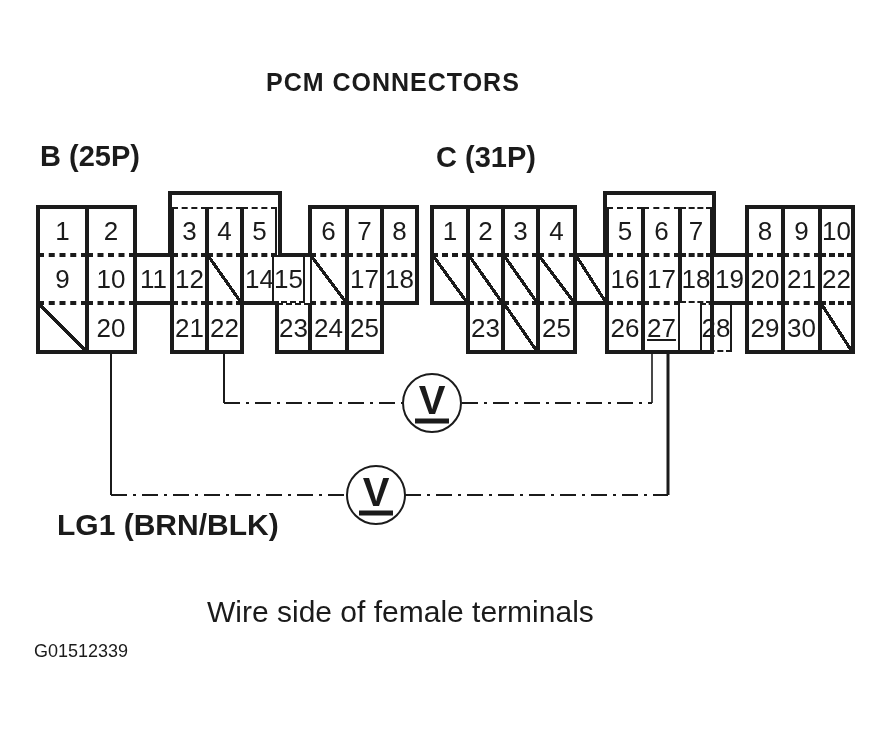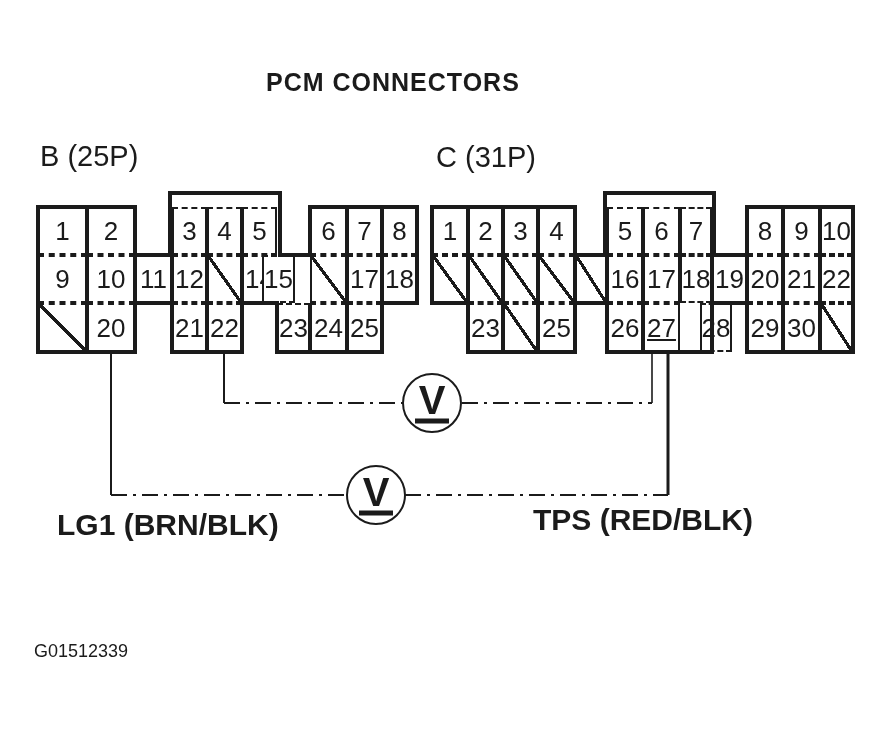--- a/index.html
+++ b/index.html
@@ -6,21 +6,21 @@
   html,body{margin:0;padding:0;background:#fff;}
   .page{
     position:relative;width:891px;height:745px;background:var(--paper);
     font-family:"Liberation Sans",sans-serif;color:var(--ink);overflow:hidden;
   }
   .abs{position:absolute;}
   .title{
     left:266px;top:68px;font-size:25px;font-weight:bold;letter-spacing:1px;
     white-space:nowrap;
   }
-  .conn-label{font-size:29px;font-weight:normal;white-space:nowrap;}
+  .conn-label{font-size:29px;font-weight:bold;white-space:nowrap;}
   .conn-label.b{left:40px;top:140px;}
   .conn-label.c{left:436px;top:141px;}
   .cell{
     position:absolute;box-sizing:border-box;background:var(--paper);
     border:2px solid var(--ink);border-top-style:dashed;border-bottom-style:dashed;
     display:flex;align-items:center;justify-content:center;
     font-size:26px;line-height:1;color:var(--ink);
   }
   .cell.slash{
     background:
@@ -58,21 +58,21 @@
       <div class="cell" style="left: 242px; top: 207px; width: 35px; height: 48px;">5</div>
       <div class="cell" style="left: 310px; top: 207px; width: 37px; height: 48px;">6</div>
       <div class="cell" style="left: 347px; top: 207px; width: 35px; height: 48px;">7</div>
       <div class="cell" style="left: 382px; top: 207px; width: 35px; height: 48px;">8</div>
       <div class="cell" style="left: 38px; top: 255px; width: 49px; height: 48px;">9</div>
       <div class="cell" style="left: 87px; top: 255px; width: 48px; height: 48px;">10</div>
       <div class="cell" style="left: 135px; top: 255px; width: 37px; height: 48px;">11</div>
       <div class="cell" style="left: 172px; top: 255px; width: 35px; height: 48px;">12</div>
       <div class="cell slash" style="left: 207px; top: 255px; width: 35px; height: 48px;"></div>
       <div class="cell" style="left: 242px; top: 255px; width: 35px; height: 48px;">14</div>
-      <div class="cell" style="left: 262px; top: 255px; width: 33px; height: 48px;">15</div>
+      <div class="cell" style="left: 272px; top: 255px; width: 33px; height: 48px;">15</div>
       <div class="cell slash" style="left: 310px; top: 255px; width: 37px; height: 48px;"></div>
       <div class="cell" style="left: 347px; top: 255px; width: 35px; height: 48px;">17</div>
       <div class="cell" style="left: 382px; top: 255px; width: 35px; height: 48px;">18</div>
       <div class="cell slash" style="left: 38px; top: 303px; width: 49px; height: 49px;"></div>
       <div class="cell" style="left: 87px; top: 303px; width: 48px; height: 49px;">20</div>
       <div class="cell" style="left: 172px; top: 303px; width: 35px; height: 49px;">21</div>
       <div class="cell" style="left: 207px; top: 303px; width: 35px; height: 49px;">22</div>
       <div class="cell" style="left: 277px; top: 303px; width: 33px; height: 49px;">23</div>
       <div class="cell" style="left: 310px; top: 303px; width: 37px; height: 49px;">24</div>
       <div class="cell" style="left: 347px; top: 303px; width: 35px; height: 49px;">25</div>
@@ -133,17 +133,17 @@
     </g>
 
     <g>
       <circle cx="376" cy="495" r="29" fill="#ffffff" stroke="#1b1b1b" stroke-width="2"></circle>
       <text class="vm-text" x="376" y="506" text-anchor="middle" fill="#1b1b1b">V</text>
       <line x1="359" y1="513" x2="393" y2="513" stroke="#1b1b1b" stroke-width="5"></line>
     </g>
   </svg>
 
   <div class="abs wire-label lg1">LG1 (BRN/BLK)</div>
-  <div class="abs wire-label tps">TPS (RED/BLK)</div>
 
+  <div class="abs caption">Wire side of female terminals</div>
   <div class="abs figid">G01512339</div>
 
 </div>
 
 </body></html>

